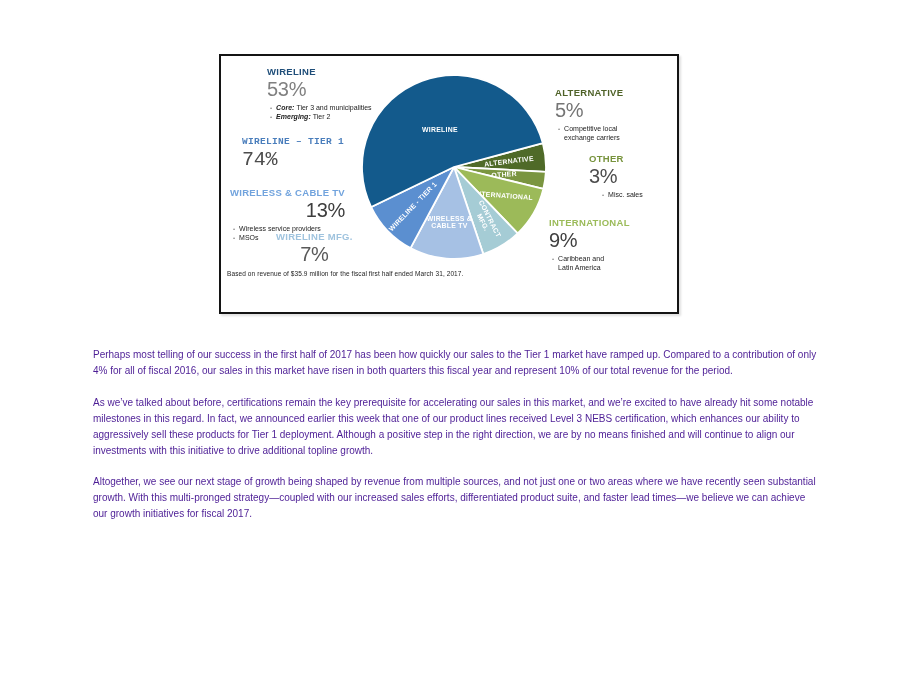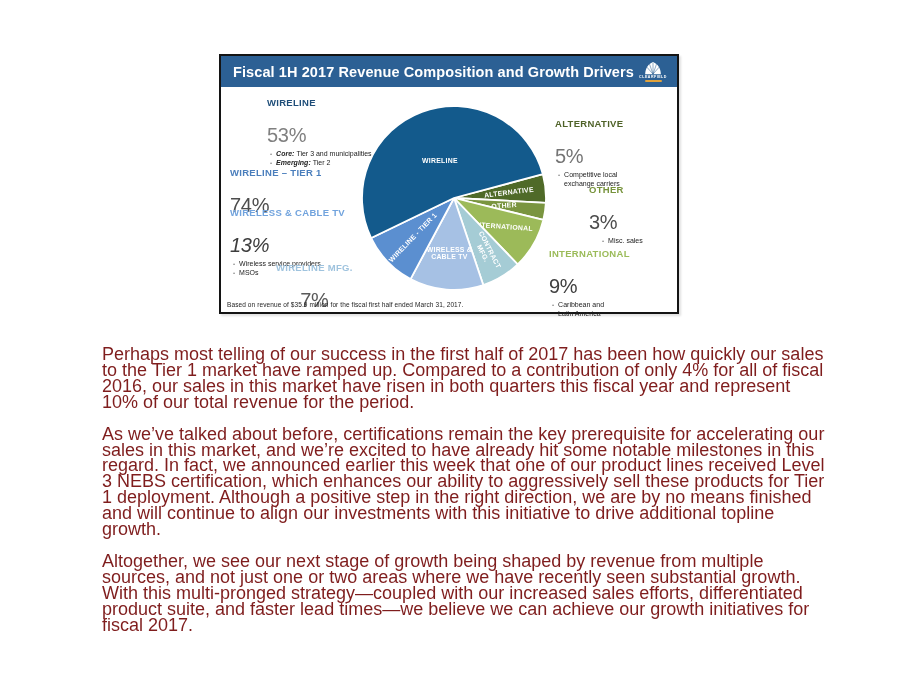--- a/index.html
+++ b/index.html
@@ -12,63 +12,46 @@
   .logo { margin-left:auto; width:36px; display:flex; flex-direction:column; align-items:center; line-height:1; }
   .logo-text { color:#ffffff; font-size:3.6px; font-weight:bold; letter-spacing:.5px; margin-top:1px; }
   .logo-tagline { width:17px; height:2px; background:#e0a23c; margin-top:1px; border-radius:1px; }
   .slide-body { position:relative; height:223px; background:#ffffff; }
 
   .pie-wrap { position:absolute; left:133px; top:11px; width:200px; height:200px; }
   .slice-label { font-family:"Liberation Sans",sans-serif; font-size:6.9px; font-weight:bold; fill:#ffffff; text-anchor:middle; letter-spacing:.25px; }
 
   .callout { position:absolute; }
   .co-title { font-size:9.5px; font-weight:bold; letter-spacing:.3px; white-space:nowrap; }
-  .co-pct { font-size:20px; margin-top:16px; letter-spacing:-.3px; }
+  .co-pct { font-size:20px; margin-top:1px; letter-spacing:-.3px; }
   .co-bullets { margin-top:3px; }
   .bullet-row { display:flex; font-size:7px; color:#222; line-height:1.25; }
   .bullet-dot { color:#8a8a8a; margin:0 4px 0 3px; font-size:6px; line-height:1.5; }
   .bullet-lead { font-weight:bold; font-style:italic; margin-right:2px; }
   .co-alternative .bullet-text { max-width:72px; }
   .co-international .bullet-text { max-width:60px; }
 
   #co-wireline { left:46px; top:10px; }
-  #co-tier1 { left:9px; top:80px; }
-  #co-wireless { left:9px; top:120px; }
+  #co-tier1 { left:21px; top:80px;font-family:Liberation Mono, monospace; }
+  #co-wireless { left:9px; top:131px;text-align:right; }
   #co-contract { left:55px; top:175px; }
   #co-alternative { left:334px; top:31px; }
   #co-other { left:368px; top:97px; }
   #co-international { left:328px; top:161px; }
 
   .footnote { position:absolute; left:6px; bottom:2px; font-size:6.5px; color:#1c1c1c; letter-spacing:.1px; }
 
   
-  .body-text { position:absolute; left:102px; top:347px; width:728px; color:#7f1d1d; font-size:18px; line-height:15.9px; }
+  .body-text { position:absolute; left:93px; top:347px; width:728px; color:#4c1d95; font-size:10px; line-height:15.9px; }
   .body-text p { margin:0 0 16px 0; }
 </style>
 </head>
 <body>
 
 <div class="slide">
-  <div class="slide-header" style="background: rgb(44, 96, 148);">
-    <span class="slide-title">Fiscal 1H 2017 Revenue Composition and Growth Drivers</span>
-    <div class="logo">
-      <svg width="22" height="14" viewBox="0 0 24 16">
-        <path d="M12 1 C6 3.5 3.5 8 3 15 L21 15 C20.5 8 18 3.5 12 1 Z" fill="#ffffff"></path>
-        <g stroke="#2c6094" stroke-width="0.6">
-          <line x1="12" y1="15" x2="5" y2="7"></line>
-          <line x1="12" y1="15" x2="8" y2="3.5"></line>
-          <line x1="12" y1="15" x2="12" y2="2"></line>
-          <line x1="12" y1="15" x2="16" y2="3.5"></line>
-          <line x1="12" y1="15" x2="19" y2="7"></line>
-        </g>
-      </svg>
-      <span class="logo-text">CLEARFIELD</span>
-      <span class="logo-tagline"></span>
-    </div>
-  </div>
 
   <div class="slide-body">
 
     <svg class="pie-wrap" viewBox="0 0 200 200">
         <path d="M100,100 L188.87,76.19 A92,92 0 0 1 191.87,104.81 Z" fill="#4f6a28" stroke="#ffffff" stroke-width="1.8"></path>
         <text transform="translate(154.9,94.2) rotate(-7)" class="slice-label"><tspan x="0" dy="2.4">ALTERNATIVE</tspan></text>
         <path d="M100,100 L191.87,104.81 A92,92 0 0 1 189.34,121.95 Z" fill="#7a9540" stroke="#ffffff" stroke-width="1.8"></path>
         <text transform="translate(150.1,107.4) rotate(-4)" class="slice-label"><tspan x="0" dy="2.4">OTHER</tspan></text>
         <path d="M100,100 L189.34,121.95 A92,92 0 0 1 163.68,166.40 Z" fill="#9cba59" stroke="#ffffff" stroke-width="1.8"></path>
         <text transform="translate(149.4,128.5) rotate(4)" class="slice-label"><tspan x="0" dy="2.4">INTERNATIONAL</tspan></text>
@@ -97,21 +80,21 @@
       </div>
     </div>
 
     <div class="callout" id="co-tier1">
       <div class="co-title" style="color: rgb(74, 126, 188);">WIRELINE – TIER 1</div>
       <div class="co-pct" style="color: rgb(77, 77, 77);">74%</div>
     </div>
 
     <div class="callout" id="co-wireless">
       <div class="co-title" style="color: rgb(113, 163, 221);">WIRELESS &amp; CABLE TV</div>
-      <div class="co-pct" style="color: rgb(61, 61, 61); font-style: italic;">13%</div>
+      <div class="co-pct" style="color: rgb(61, 61, 61);">13%</div>
       <div class="co-bullets">
         <div class="bullet-row">
             <span class="bullet-dot">•</span>
             <span class="bullet-text">Wireless service providers</span>
           </div>
         <div class="bullet-row">
             <span class="bullet-dot">•</span>
             <span class="bullet-text">MSOs</span>
           </div>
       </div>

